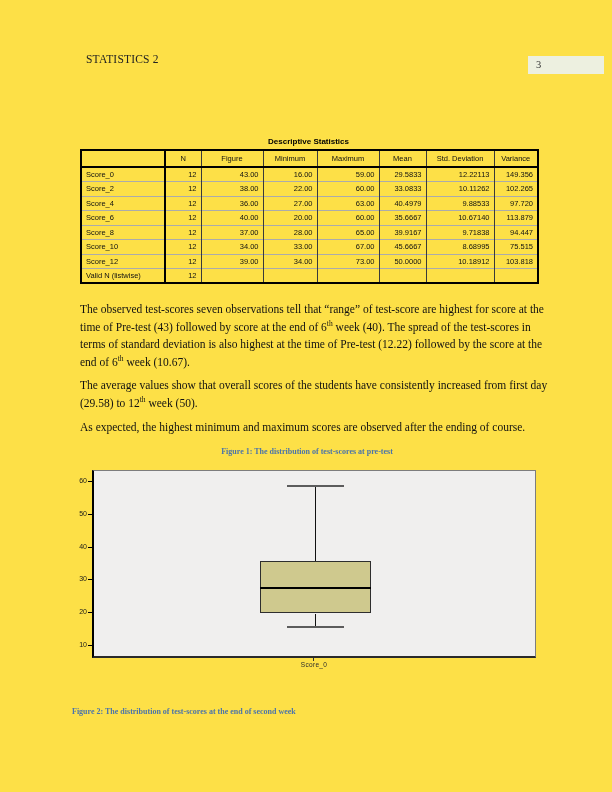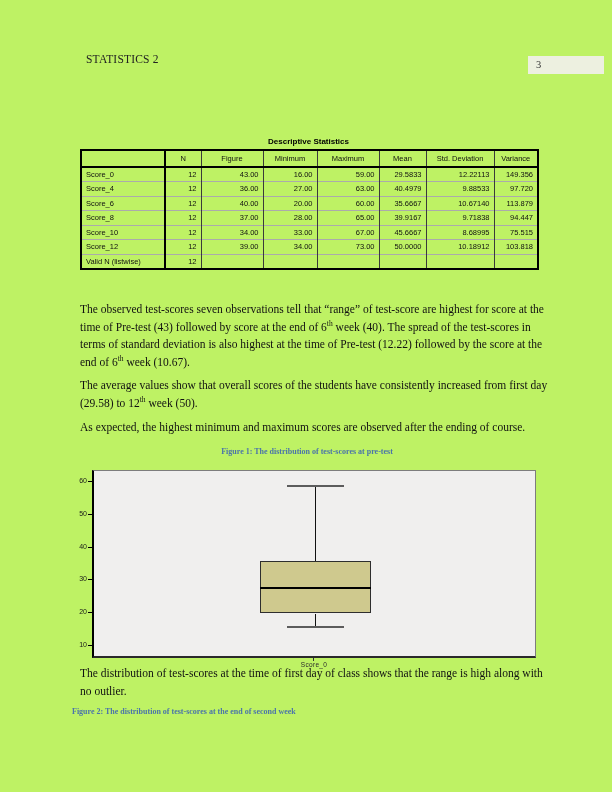--- a/index.html
+++ b/index.html
@@ -1,18 +1,18 @@
 <!DOCTYPE html>
 <html><head>
 <meta charset="utf-8">
 <style>
   * { margin:0; padding:0; box-sizing:border-box; }
   html,body { background:#ffffff; }
   .page {
-    position:relative; width:612px; height:792px; background:#bef264;
+    position:relative; width:612px; height:792px; background:#fde047;
     font-family:"Liberation Serif", serif; color:#1a1a1a; overflow:hidden;
   }
   
   .running-head { position:absolute; left:86px; top:53px; font-size:11.5px; letter-spacing:.2px; color:#222; }
   .page-num-box { position:absolute; left:528px; top:56px; width:76px; height:18px; background:#edf0e0; }
   .page-num-box span { display:block; padding:3px 0 0 8px; font-size:10.5px; color:#333; }
 
   
   .tbl-title { position:absolute; left:80px; top:137px; width:457px; text-align:center;
     font-family:"Liberation Sans", sans-serif; font-weight:bold; font-size:8px; color:#000; }
@@ -84,20 +84,30 @@
     <tbody id="tbl-body">
         <tr>
           <td>Score_0</td>
           <td>12</td>
           <td>43.00</td>
           <td>16.00</td>
           <td>59.00</td>
           <td>29.5833</td>
           <td>12.22113</td>
           <td>149.356</td>
+        </tr>
+        <tr>
+          <td>Score_2</td>
+          <td>12</td>
+          <td>38.00</td>
+          <td>22.00</td>
+          <td>60.00</td>
+          <td>33.0833</td>
+          <td>10.11262</td>
+          <td>102.265</td>
         </tr>
         <tr>
           <td>Score_4</td>
           <td>12</td>
           <td>36.00</td>
           <td>27.00</td>
           <td>63.00</td>
           <td>40.4979</td>
           <td>9.88533</td>
           <td>97.720</td>
@@ -180,17 +190,16 @@
       <div class="ytick-mark" style="top: 76.6px;"></div>
       <div class="ytick-label" style="top: 104.4px;">30</div>
       <div class="ytick-mark" style="top: 109.4px;"></div>
       <div class="ytick-label" style="top: 137.2px;">20</div>
       <div class="ytick-mark" style="top: 142.2px;"></div>
       <div class="ytick-label" style="top: 170px;">10</div>
       <div class="ytick-mark" style="top: 175px;"></div>
       <div class="xtick-mark" style="left: 241px;"></div>
     </div>
 
-  <p class="body-par" style="top:665px;">The distribution of test-scores at the time of first day of class shows that the range is high along with no outlier.</p>
 
   <div class="fig-caption" style="top: 707px; color: rgb(75, 116, 171);">Figure 2: The distribution of test-scores at the end of second week</div>
 
 </div>
 
 </body></html>

